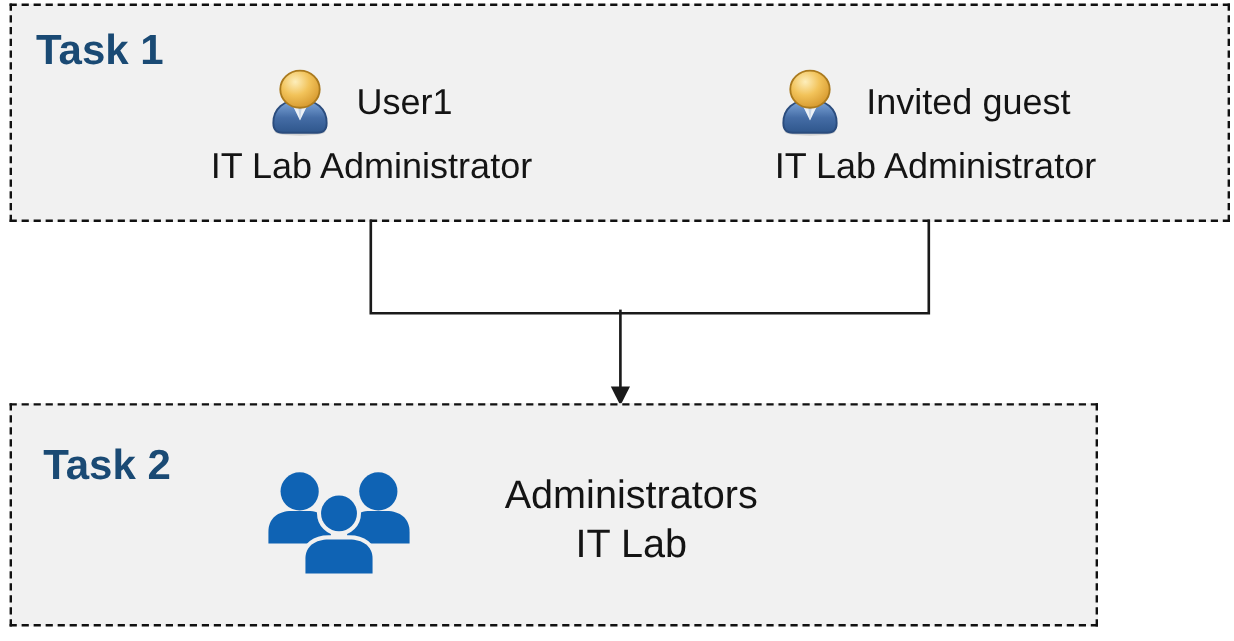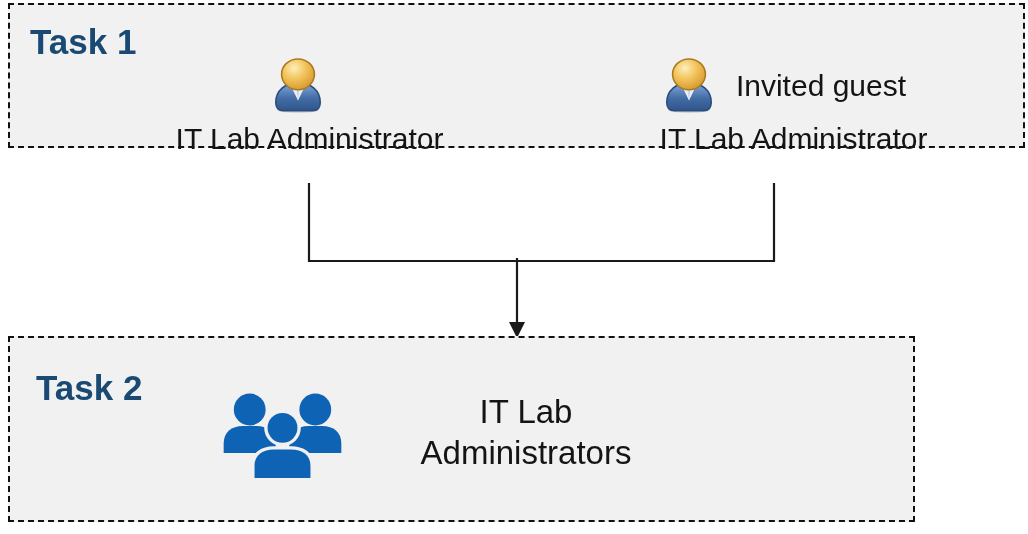--- a/index.html
+++ b/index.html
@@ -3,34 +3,34 @@
 <meta charset="utf-8">
 <style>
   html,body{margin:0;padding:0;background:#ffffff;}
   .stage{
     position:relative;width:1028px;height:534px;background:#ffffff;
     font-family:"Liberation Sans",sans-serif;overflow:hidden;color:#141414;
   }
   .task-box{
     position:absolute;background:#f1f1f1;border:2px dashed #111111;box-sizing:border-box;
   }
-  .task1{left:8px;top:3px;width:1017px;height:145px;}
+  .task1{left:8px;top:3px;width:1017px;height:182px;}
   .task2{left:8px;top:336px;width:907px;height:186px;}
   .task-label{
     position:absolute;font-size:35px;font-weight:bold;color:#1a4a74;line-height:1;
     white-space:nowrap;
   }
   .task1 .task-label{left:20px;top:19px;}
   .task2 .task-label{left:26px;top:32px;}
   .member{
     position:absolute;top:48px;width:440px;
     display:flex;flex-direction:column;align-items:center;
   }
   .member-1{left:68px;}
-  .member-2{left:552px;}
+  .member-2{left:538px;}
   .member-row{display:flex;align-items:center;gap:16px;height:64px;}
   .member-name{font-size:30px;line-height:1.1;white-space:nowrap;}
   .member-role{font-size:30px;line-height:1.1;margin-top:5px;white-space:nowrap;margin-left:23px;}
   .person-icon{display:block;width:62px;height:58px;}
   .group-icon{position:absolute;left:205px;top:50px;width:135px;height:97px;}
   .group-name{
     position:absolute;left:376px;top:53px;width:280px;text-align:center;
     font-size:33px;line-height:41px;
   }
   .connector{position:absolute;left:0;top:0;pointer-events:none;}
@@ -63,20 +63,21 @@
       <div class="member-row">
         <span>
           <svg class="person-icon" viewBox="0 0 64 60">
             <ellipse cx="32" cy="55.5" rx="22" ry="3.5" fill="rgba(0,0,0,0.12)"></ellipse>
             <path d="M32 28 C18 28 9 36 9 48 C9 53.5 12 56.5 17 56.5 L47 56.5 C52 56.5 55 53.5 55 48 C55 36 46 28 32 28 Z" fill="url(#g-body)" stroke="#2b4c7d" stroke-width="1.6"></path>
             <path d="M24 29.5 L32 46 L40 29.5 C35 33.5 29 33.5 24 29.5 Z" fill="#edf1f6"></path>
             <path d="M30.3 33.5 L32 46 L33.7 33.5 Q32 34.8 30.3 33.5 Z" fill="#c9d6e8"></path>
             <ellipse cx="32" cy="19" rx="17" ry="16" fill="url(#g-head)" stroke="#aa7a1e" stroke-width="1.6"></ellipse>
           </svg>
         </span>
+        <span class="member-name">User1</span>
       </div>
       <div class="member-role">IT Lab Administrator</div>
     </div>
 
     <div class="member member-2">
       <div class="member-row">
         <span>
           <svg class="person-icon" viewBox="0 0 64 60">
             <ellipse cx="32" cy="55.5" rx="22" ry="3.5" fill="rgba(0,0,0,0.12)"></ellipse>
             <path d="M32 28 C18 28 9 36 9 48 C9 53.5 12 56.5 17 56.5 L47 56.5 C52 56.5 55 53.5 55 48 C55 36 46 28 32 28 Z" fill="url(#g-body)" stroke="#2b4c7d" stroke-width="1.6"></path>
@@ -107,18 +108,18 @@
           <path d="M9 67 L9 57 C9 45.5 17 39 29 39 L43 39 C55 39 63 45.5 63 57 L63 67 Z"></path>
           <circle cx="104" cy="22" r="16.5"></circle>
           <path d="M77 67 L77 57 C77 45.5 85 39 97 39 L111 39 C123 39 131 45.5 131 57 L131 67 Z"></path>
           <circle cx="70" cy="41" r="15.5" stroke="#f1f1f1" stroke-width="7" paint-order="stroke"></circle>
           <path d="M41 93 L41 80 C41 69 50 63.5 61 63.5 L79 63.5 C90 63.5 99 69 99 80 L99 93 Z" stroke="#f1f1f1" stroke-width="7" paint-order="stroke"></path>
         </g>
       </svg>
     </span>
 
     <div class="group-name">
+      <div>Administrators</div>
       <div>IT Lab</div>
-      <div>Administrators</div>
     </div>
   </div>
 
 </div>
 
 </body></html>

